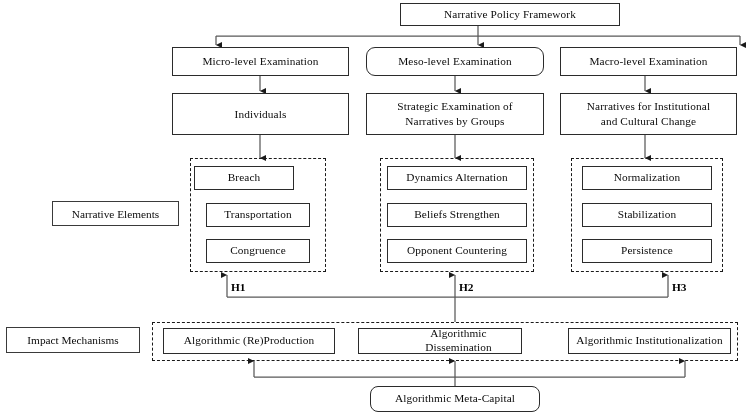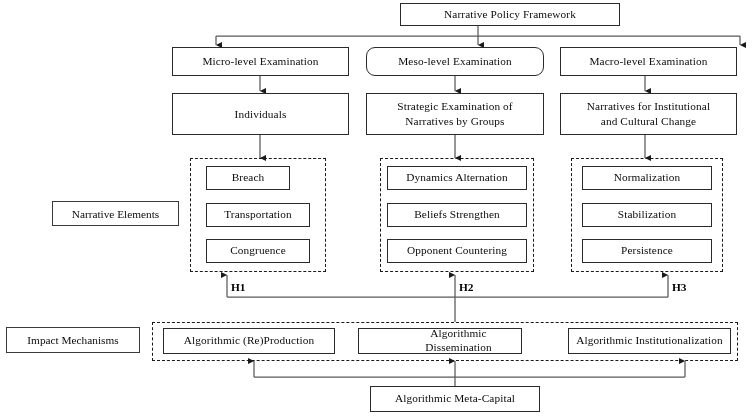--- a/index.html
+++ b/index.html
@@ -145,21 +145,21 @@
   <div class="node two-line" style="left:560px; top:93px; width:177px; height:42px; flex-direction:column;">
     <span>Narratives for Institutional</span>
     <span>and Cultural Change</span>
   </div>
 
   <div class="side-label" style="left:52px; top:201px; width:127px; height:25px;">
     <span>Narrative Elements</span>
   </div>
 
   <div class="group-box" style="left:190px; top:158px; width:136px; height:114px;"></div>
-  <div class="node" style="left:206px; top:166px; width:84px; height:24px;">
+  <div class="node" style="left:194px; top:166px; width:100px; height:24px;">
     <span>Breach</span>
   </div>
   <div class="node" style="left:206px; top:203px; width:104px; height:24px;">
     <span>Transportation</span>
   </div>
   <div class="node" style="left:206px; top:239px; width:104px; height:24px;">
     <span>Congruence</span>
   </div>
 
   <div class="group-box" style="left:380px; top:158px; width:154px; height:114px;"></div>
@@ -202,17 +202,17 @@
   <div class="node" style="left:163px; top:328px; width:172px; height:26px;">
     <span>Algorithmic (Re)Production</span>
   </div>
   <div class="node" style="left:358px; top:328px; width:164px; height:26px;padding-left:40px;">
     <span>Algorithmic Dissemination</span>
   </div>
   <div class="node" style="left:568px; top:328px; width:163px; height:26px;">
     <span>Algorithmic Institutionalization</span>
   </div>
 
-  <div class="node" style="left:370px; top:386px; width:170px; height:26px;">
+  <div class="node" style="left:370px; top:386px; width:170px; height:26px;border-radius:8px;">
     <span>Algorithmic Meta-Capital</span>
   </div>
 
 </div>
 
 </body></html>

